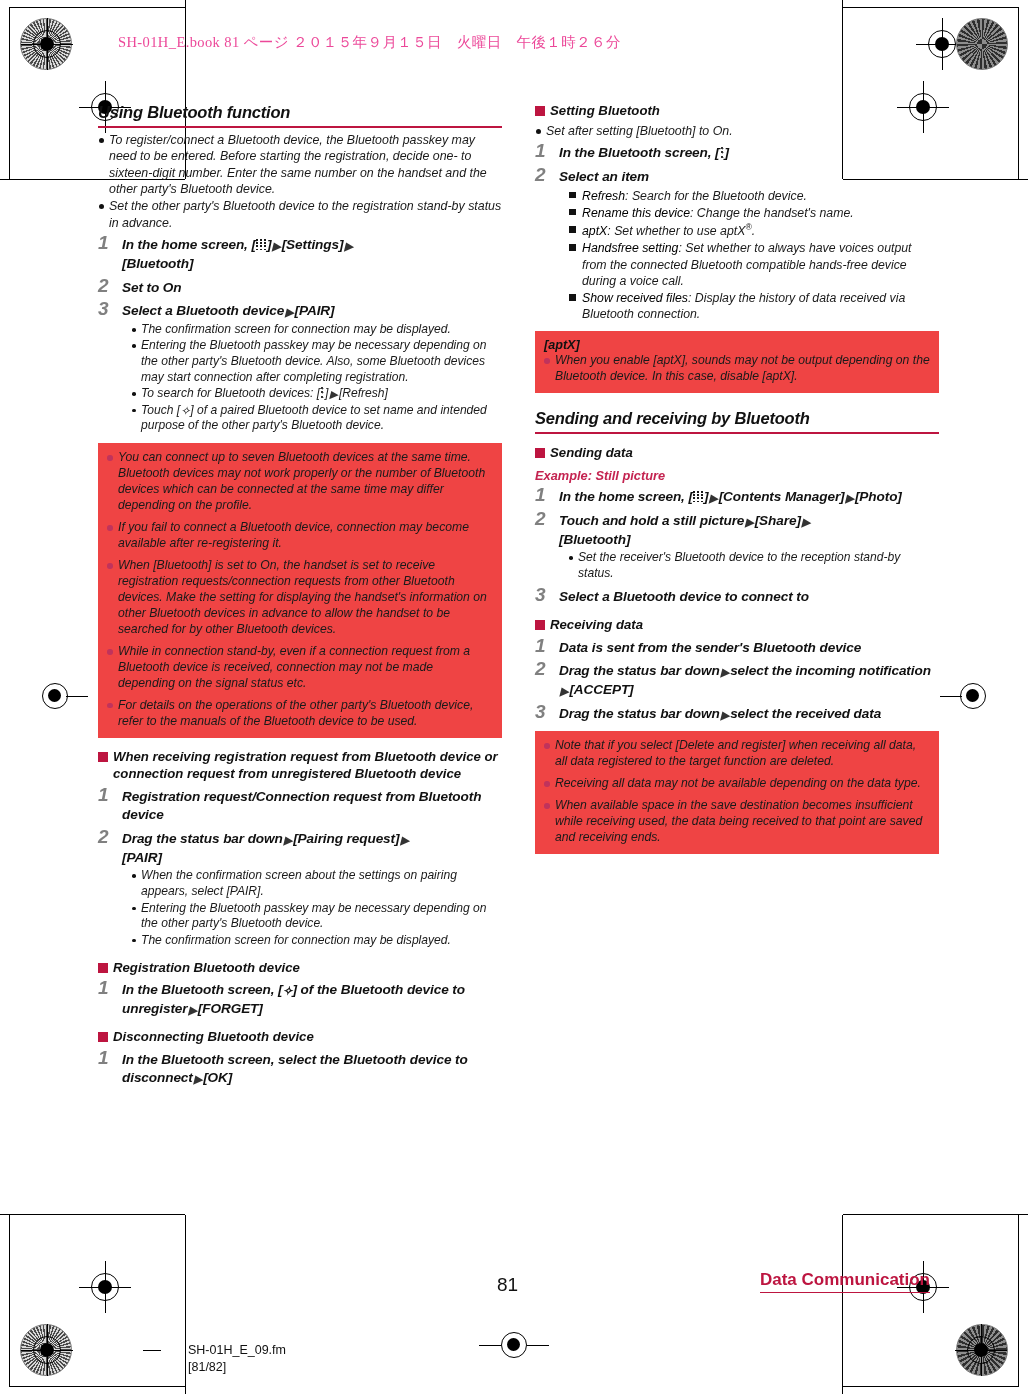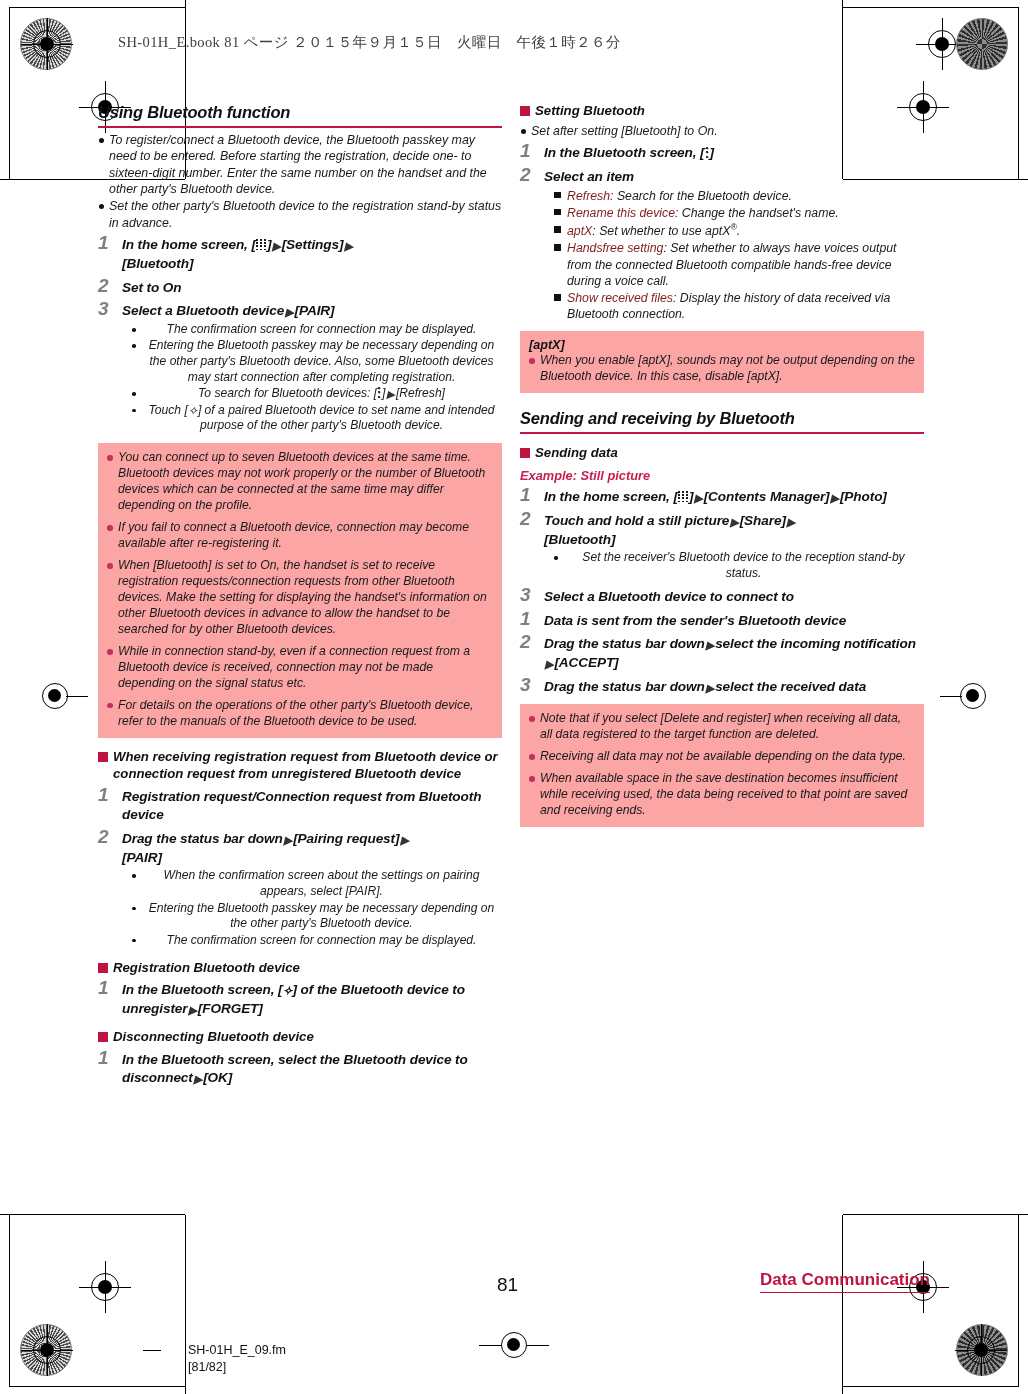--- a/index.html
+++ b/index.html
@@ -45,28 +45,28 @@
   .halfmark .hr { position:absolute; left:0; top:0; width:26px; height:26px;
                   border:1.3px solid #000; border-radius:50%; }
   .halfmark .hd { position:absolute; left:6px; top:6px; width:13px; height:13px;
                   background:#000; border-radius:50%; }
   .halfmark .hl { position:absolute; top:50%; margin-top:-0.5px; height:1px; background:#000; }
 
   
   .bookline {
     position:absolute; left:118px; top:33px;
     font-family:"Liberation Serif", serif;
-    font-size:14.5px; letter-spacing:0.4px; color:#404040; white-space:nowrap;
+    font-size:14.5px; letter-spacing:0.4px; color:#ec4899; white-space:nowrap;
   }
 
   
   .page { position:absolute; left:0; top:0; width:1028px; height:1394px; }
   .col { position:absolute; top:103px; width:404px;font-style:italic; }
   .col-left  { left:98px; }
-  .col-right { left:520px; }
+  .col-right { left:535px; }
 
   h1.sec {
     font-size:16.5px; font-weight:bold; color:#111;
     margin:0 0 4px 0; letter-spacing:-0.2px;
     border-bottom:2.4px solid #bd1540;
     padding-bottom:4px; line-height:1.15;
   }
 
   .sub {
     font-size:13.2px; font-weight:bold; color:#111;
@@ -93,43 +93,43 @@
   }
   ol.steps > li > .num {
     position:absolute; left:0; top:-2px;
     font-size:19px; font-weight:bold; color:#808080; line-height:1.1;
   }
   .steptext {
     font-size:13.6px; font-weight:bold; line-height:1.3; color:#111;
     letter-spacing:-0.1px;
   }
 
-  ul.sdots { list-style:none; margin:2px 0 2px 0; padding:0 0 0 8px;text-align:center; }
+  ul.sdots { list-style:none; margin:2px 0 2px 0; padding:0 0 0 8px; }
   ul.sdots > li {
     position:relative; padding-left:11px;
     font-size:12.1px; line-height:1.31; margin:0 0 0.5px 0; font-weight:normal;
   }
   ul.sdots > li::before {
     content:""; position:absolute; left:2px; top:6px;
     width:3.6px; height:3.6px; border-radius:50%; background:#111;
   }
 
   ul.sqitems { list-style:none; margin:2px 0 0 0; padding:0 0 0 10px; }
   ul.sqitems > li {
     position:relative; padding-left:13px;
     font-size:12.3px; line-height:1.32; margin:0 0 1px 0; font-weight:normal;
   }
   ul.sqitems > li::before {
     content:""; position:absolute; left:0; top:4px;
     width:6.5px; height:6.5px; background:#111;
   }
-  .itemname { color:#7f1d1d; }
+  .itemname { color:#000000; }
 
   .notebox {
-    background:#fca5a5; padding:7px 9px 8px 9px; margin:9px 0 4px 0;
+    background:#ef4444; padding:7px 9px 8px 9px; margin:9px 0 4px 0;
   }
   .notebox .nb-title {
     font-size:12.6px; font-weight:bold; color:#111; margin-bottom:1px;
   }
   ul.nlist { list-style:none; margin:0; padding:0; }
   ul.nlist > li {
     position:relative; padding-left:11px;
     font-size:12.2px; line-height:1.31; margin:0 0 6px 0;
   }
   ul.nlist > li:last-child { margin-bottom:0; }
@@ -405,20 +405,24 @@
         <ul class="sdots">
           <li>Set the receiver's Bluetooth device to the reception stand-by status.</li>
         </ul>
       </li>
       <li>
         <span class="num">3</span>
         <span class="steptext">Select a Bluetooth device to connect to</span>
       </li>
     </ol>
 
+    <div class="sub">
+      <span class="sqr"></span>
+      <span>Receiving data</span>
+    </div>
 
     <ol class="steps">
       <li>
         <span class="num">1</span>
         <span class="steptext">Data is sent from the sender's Bluetooth device</span>
       </li>
       <li>
         <span class="num">2</span>
         <span class="steptext"><span>Drag the status bar down</span><span class="arw">▶</span><span>select the incoming notification</span><span class="arw">▶</span><span>[ACCEPT]</span></span>
       </li>

